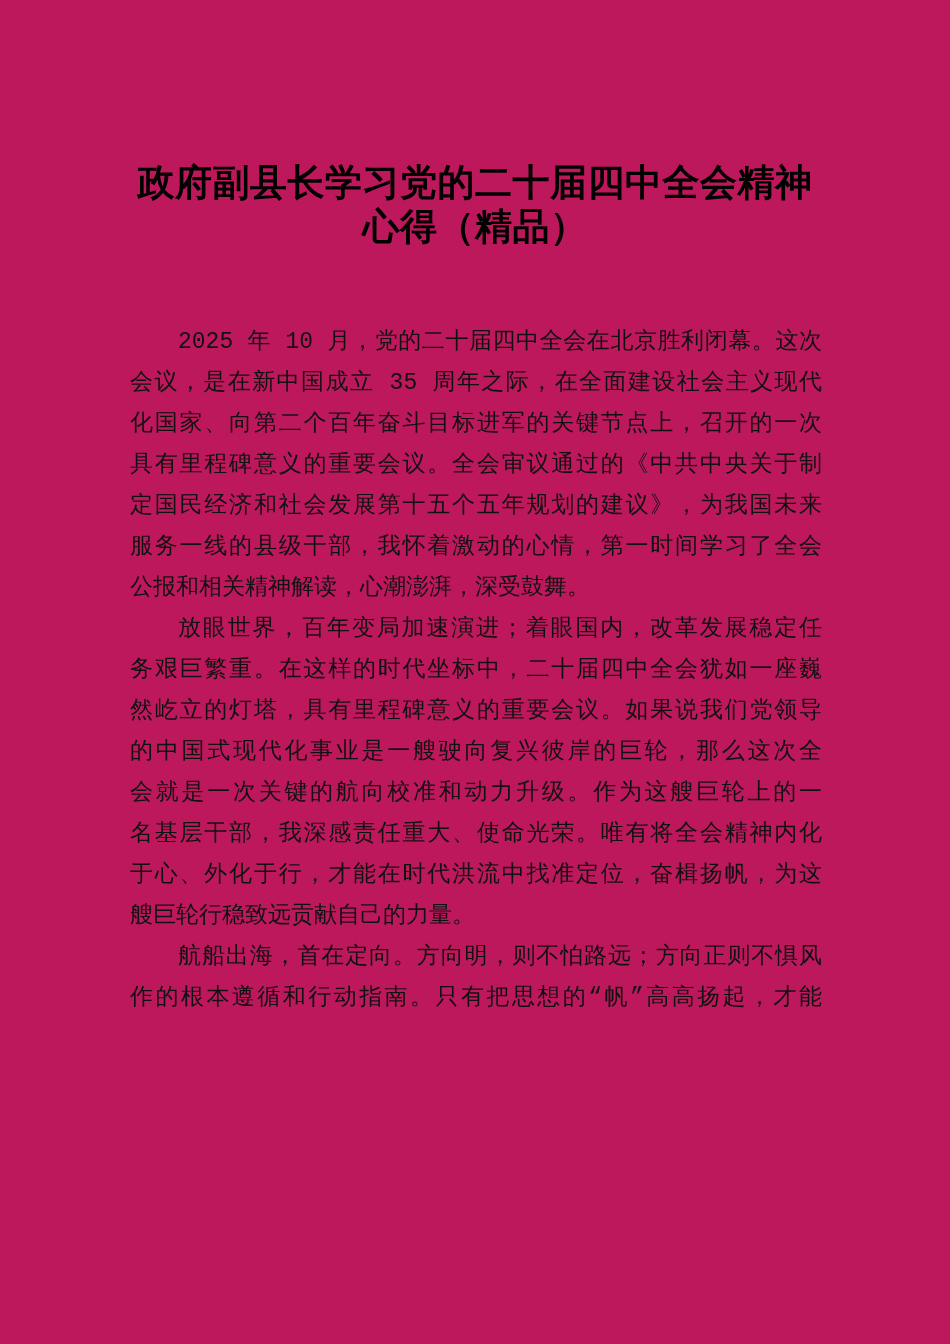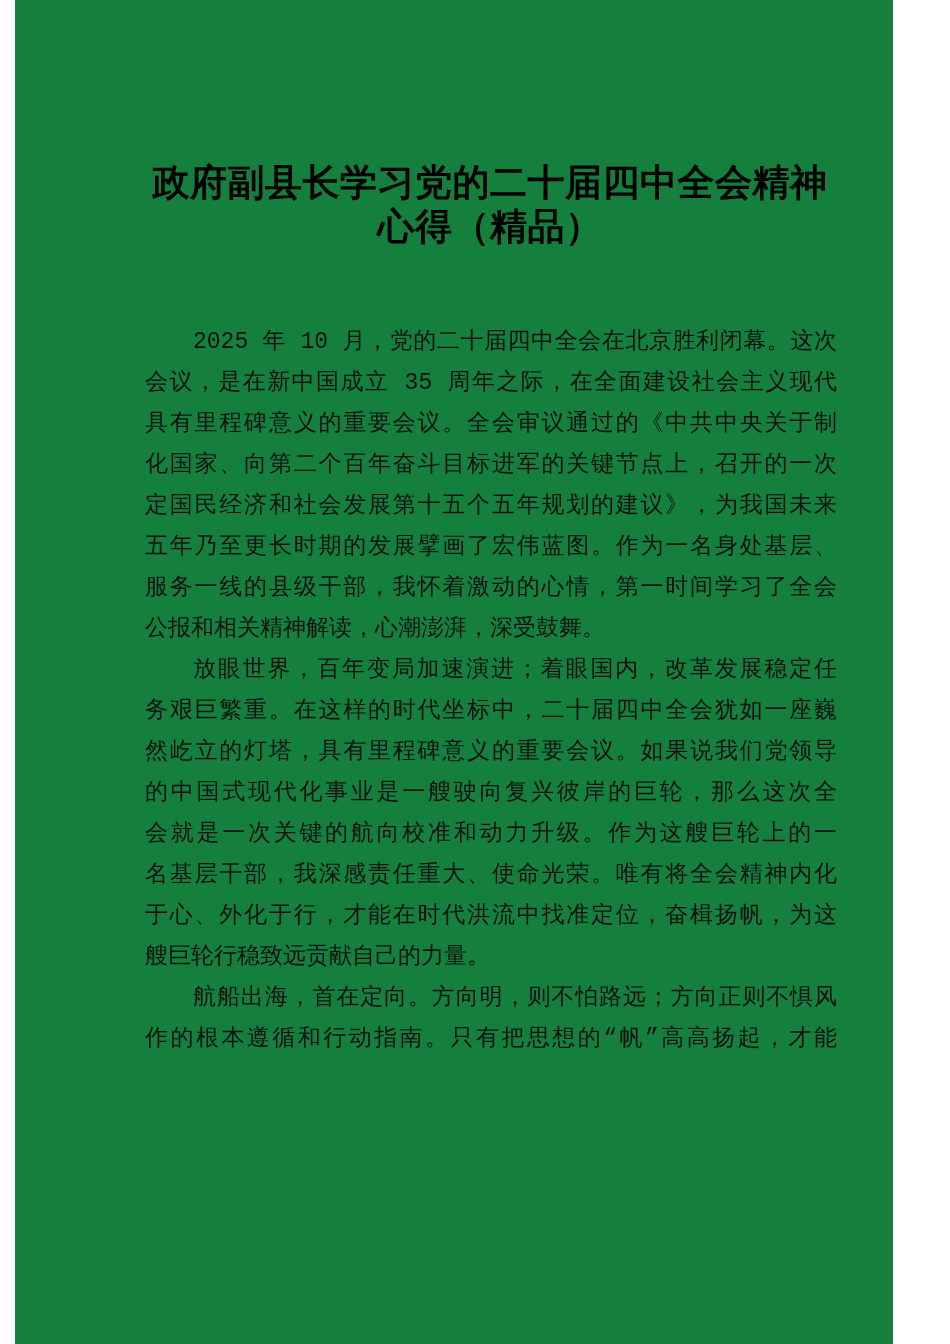--- a/index.html
+++ b/index.html
@@ -1,17 +1,17 @@
 <!DOCTYPE html>
 <html><head>
 <meta charset="utf-8">
 <style>
   html, body { margin: 0; padding: 0; background: #ffffff; }
   body { width: 950px; height: 1344px; position: relative; overflow: hidden; }
-  .page { position: absolute; left: 0; top: 0; width: 878px; height: 1344px; background: #15803d; margin-left: 15px; }
+  .page { position: absolute; left: 0; top: 0; width: 950px; height: 1344px; background: #be185d; }
   .title {
     position: absolute; left: 120px; width: 710px; text-align: center;
     font-family: "DejaVu Serif", "Liberation Serif", serif;
     font-weight: bold; font-size: 37px; color: #000; line-height: 44px;
   }
   .title .t1 { display:block; letter-spacing: 0.5px; }
   .body-lines { position: absolute; left: 130px; top: 322px; width: 692px; }
   .line {
     display: block; height: 41px; line-height: 41px;
     font-family: Liberation Mono, monospace;
@@ -30,24 +30,23 @@
   <div class="title" style="top:160px;">
     <span class="t1">政府副县长学习党的二十届四中全会精神</span>
     <span class="t1">心得（精品）</span>
   </div>
 
   <div class="body-lines">
 
     <div>
       <span class="line indent">2025 年 10 月，党的二十届四中全会在北京胜利闭幕。这次</span>
       <span class="line">会议，是在新中国成立 35 周年之际，在全面建设社会主义现代</span>
+      <span class="line">化国家、向第二个百年奋斗目标进军的关键节点上，召开的一次</span>
       <span class="line">具有里程碑意义的重要会议。全会审议通过的《中共中央关于制</span>
-      <span class="line">化国家、向第二个百年奋斗目标进军的关键节点上，召开的一次</span>
       <span class="line">定国民经济和社会发展第十五个五年规划的建议》，为我国未来</span>
-      <span class="line">五年乃至更长时期的发展擘画了宏伟蓝图。作为一名身处基层、</span>
       <span class="line">服务一线的县级干部，我怀着激动的心情，第一时间学习了全会</span>
       <span class="line last">公报和相关精神解读，心潮澎湃，深受鼓舞。</span>
     </div>
 
     <div>
       <span class="line indent">放眼世界，百年变局加速演进；着眼国内，改革发展稳定任</span>
       <span class="line">务艰巨繁重。在这样的时代坐标中，二十届四中全会犹如一座巍</span>
       <span class="line">然屹立的灯塔，具有里程碑意义的重要会议。如果说我们党领导</span>
       <span class="line">的中国式现代化事业是一艘驶向复兴彼岸的巨轮，那么这次全</span>
       <span class="line">会就是一次关键的航向校准和动力升级。作为这艘巨轮上的一</span>

